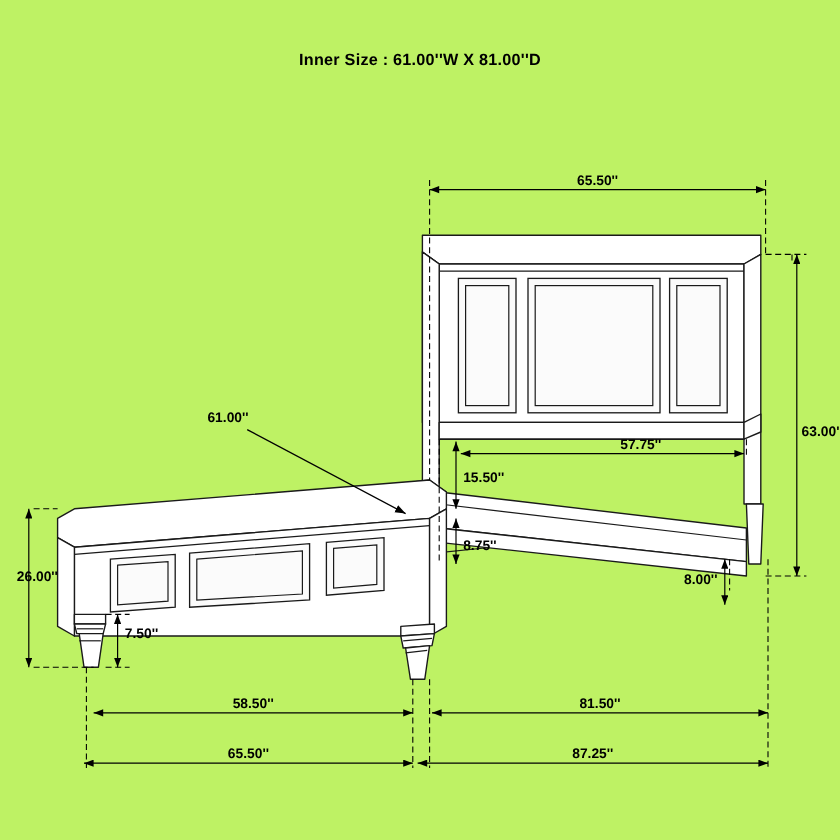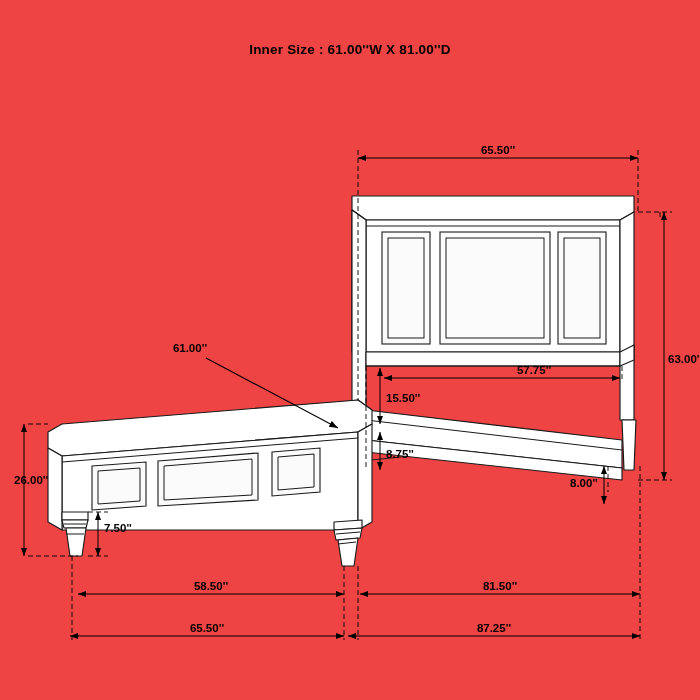--- a/index.html
+++ b/index.html
@@ -4,21 +4,21 @@
 <style>
   html, body {
     margin: 0;
     padding: 0;
     background: #ffffff;
   }
   #page {
     position: relative;
     width: 700px;
     height: 700px;
-    background: #ef4444;
+    background: #bef264;
     font-family: "Liberation Sans", sans-serif;
     overflow: hidden;
   }
   #title {
     position: absolute;
     top: 42px;
     left: 0;
     width: 700px;
     text-align: center;
     font-size: 13.5px;

